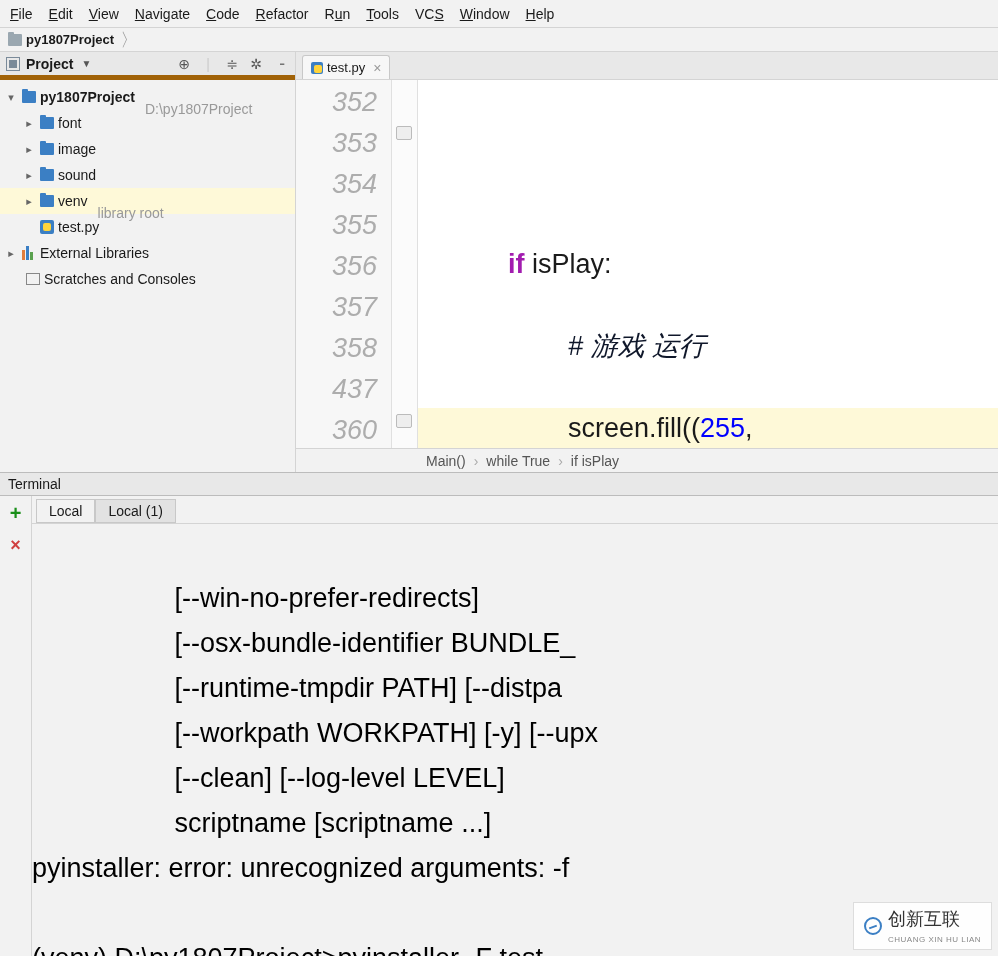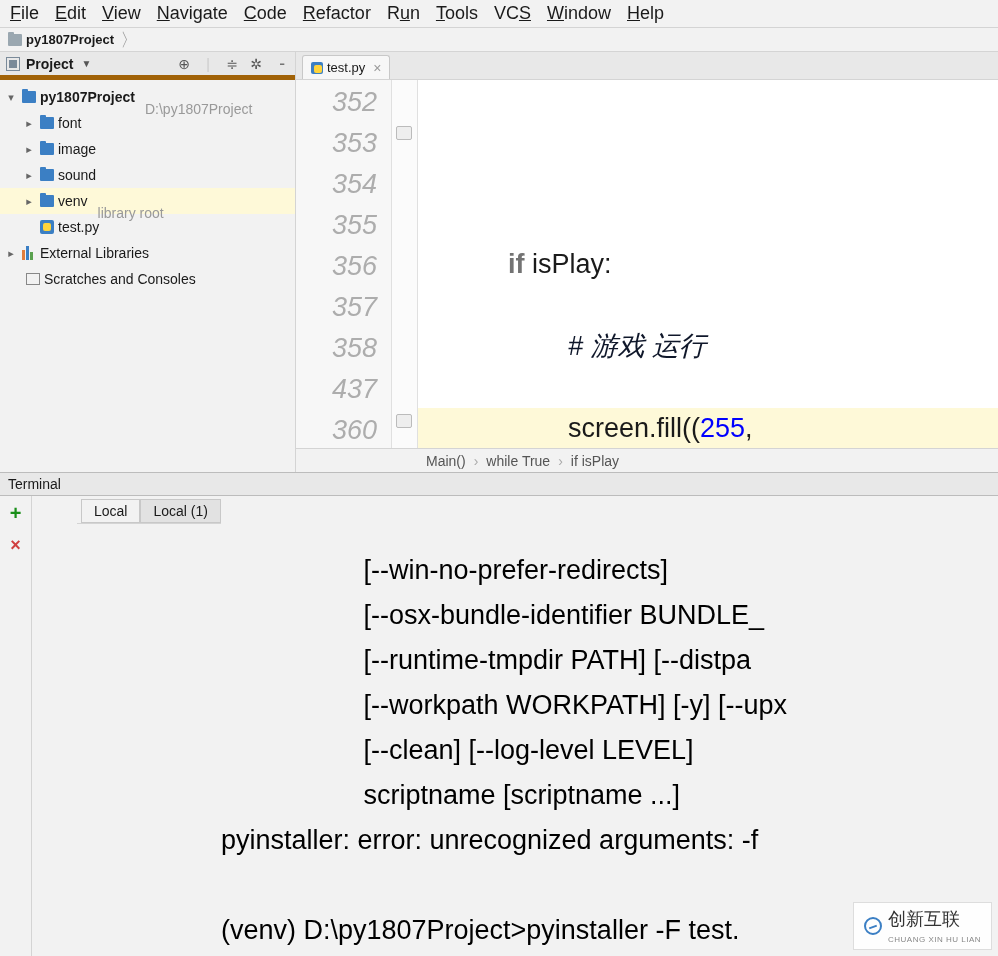--- a/index.html
+++ b/index.html
@@ -1,18 +1,18 @@
 <!DOCTYPE html>
 <html><head>
 <meta charset="utf-8">
 <style>
 * { box-sizing: border-box; margin: 0; padding: 0; font-family: "Segoe UI", Arial, sans-serif; }
 body { width: 998px; height: 956px; overflow: hidden; background: #f2f2f2; font-size: 13px; color: #1a1a1a; }
 .menubar { height: 28px; background: #f2f2f2; border-bottom: 1px solid #d4d4d4; display: flex; align-items: center; padding: 0 10px; gap: 16px; }
-.menubar .item { cursor: default; font-size: 18px; }
+.menubar .item { cursor: default; font-size: 14px; }
 .menubar .item .u { text-decoration: underline; }
 .breadcrumb-row { height: 24px; background: #f2f2f2; border-bottom: 1px solid #d4d4d4; display: flex; align-items: center; padding: 0 8px; gap: 4px; }
 .folder-icon { width: 14px; height: 12px; background: #9aa7b0; display: inline-block; border-radius: 1px; position: relative; }
 .folder-icon::before { content:""; position:absolute; top:-2px; left:0; width:6px; height:3px; background:#9aa7b0; border-radius:1px 1px 0 0;}
 .breadcrumb-row .chev { color:#999; font-size:18px; line-height:12px; margin:0 2px;}
 .main-row { display:flex; height: 420px; }
 .project-pane { width: 296px; border-right: 1px solid #d4d4d4; display:flex; flex-direction:column; }
 .project-header { height: 28px; background: #e8e8e8; border-bottom: 5px solid #a16207; display:flex; align-items:center; padding:0 6px; gap:6px; }
 .proj-icon { width:14px; height:14px; border:1px solid #7a8a99; display:inline-block; position:relative;}
 .proj-icon::after { content:""; position:absolute; left:2px; top:2px; width:8px; height:8px; background:#7a8a99;}
@@ -38,33 +38,33 @@
 .scratch-icon { width:14px; height:12px; border:1px solid #888; display:inline-block;}
 .editor-area { flex:1; display:flex; flex-direction:column; }
 .editor-tabs { height:28px; background:#e8e8e8; border-bottom:1px solid #d4d4d4; display:flex; align-items:flex-end; padding-left:6px;}
 .ed-tab { height:24px; padding:0 8px; border:1px solid #c8c8c8; border-bottom:none; background:#f7f7f7; display:flex; align-items:center; gap:4px; border-radius:3px 3px 0 0; font-size:13px;}
 .ed-tab .x { color:#999; font-size:14px; margin-left:4px;}
 .code-body { flex:1; display:flex; overflow:hidden; background:#fff;}
 .gutter { width:96px; background:#f7f7f7; border-right:1px solid #e0e0e0; text-align:right; padding:2px 14px 0 0; color:#adadad; font-family:"Consolas","Courier New",monospace; font-size:27px; line-height:41px; font-style:italic;}
 .fold-strip { width:26px; background:#fbfbfb; border-right:1px solid #e0e0e0; position:relative;}
 .fold-handle { position:absolute; left:4px; width:16px; height:14px; border:1px solid #bbb; background:#eee; border-radius:2px;}
 .code { flex:1; font-family:"Consolas","Courier New",monospace; font-size:27px; line-height:41px; white-space:pre; padding-left:60px; overflow:hidden; position:relative;}
-.code .kw { color:#737373; font-weight:bold;}
+.code .kw { color:#a21caf; font-weight:bold;}
 .code .cm { color:#0f172a; font-style:italic;}
 .code .num { color:#0000ff;}
 .code-hl { position:absolute; left:0; right:0; height:41px; background:#fef9d8; z-index:0;}
 .code-line { position:relative; z-index:1;}
 .crumb-bar { height:24px; background:#f2f2f2; border-top:1px solid #d4d4d4; display:flex; align-items:center; padding-left:130px; gap:8px; color:#555; font-size:14px;}
 .crumb-bar .sep { color:#aaa;}
 .terminal-strip { height:24px; background:#e8e8e8; border-top:1px solid #bcbcbc; border-bottom:1px solid #bcbcbc; display:flex; align-items:center; padding:0 8px; font-size:14px;}
 .term-body { display:flex; height:calc(956px - 28px - 24px - 420px - 24px); }
 .term-left { width:32px; background:#f2f2f2; border-right:1px solid #d4d4d4; display:flex; flex-direction:column; align-items:center; padding-top:6px; gap:10px;}
 .plus-btn { color:#1a8f1a; font-size:20px; font-weight:bold; cursor:default;}
 .x-btn { color:#d04040; font-size:18px; font-weight:bold; cursor:default;}
-.term-right { flex:1; display:flex; margin-left:45px;}
+.term-right { flex:1; display:flex; flex-direction:column;}
 .term-tabs { height:28px; display:flex; align-items:flex-end; border-bottom:1px solid #d4d4d4; padding-left:4px;}
 .t-tab { height:24px; padding:0 12px; border:1px solid #c8c8c8; background:#f2f2f2; display:flex; align-items:center; font-size:14px;}
 .t-tab.active { background:#e2e2e2;}
 .term-out { flex:1; font-family:"Consolas","Courier New",monospace; font-size:27px; line-height:43px; white-space:pre; padding:10px 0 0 0; overflow:hidden; color:#000;}
 .watermark { position:fixed; right:6px; bottom:6px; background:rgba(255,255,255,0.9); border:1px solid #ddd; padding:4px 10px; font-size:12px; color:#555; display:flex; align-items:center; gap:6px;}
 .wm-logo { width:18px; height:18px; border:2px solid #3b7fc4; border-radius:50%; display:inline-block; position:relative;}
 .wm-logo::after{content:""; position:absolute; left:3px; top:7px; width:8px; height:2px; background:#3b7fc4; transform:rotate(-20deg);}
 </style>
 </head>
 <body>

